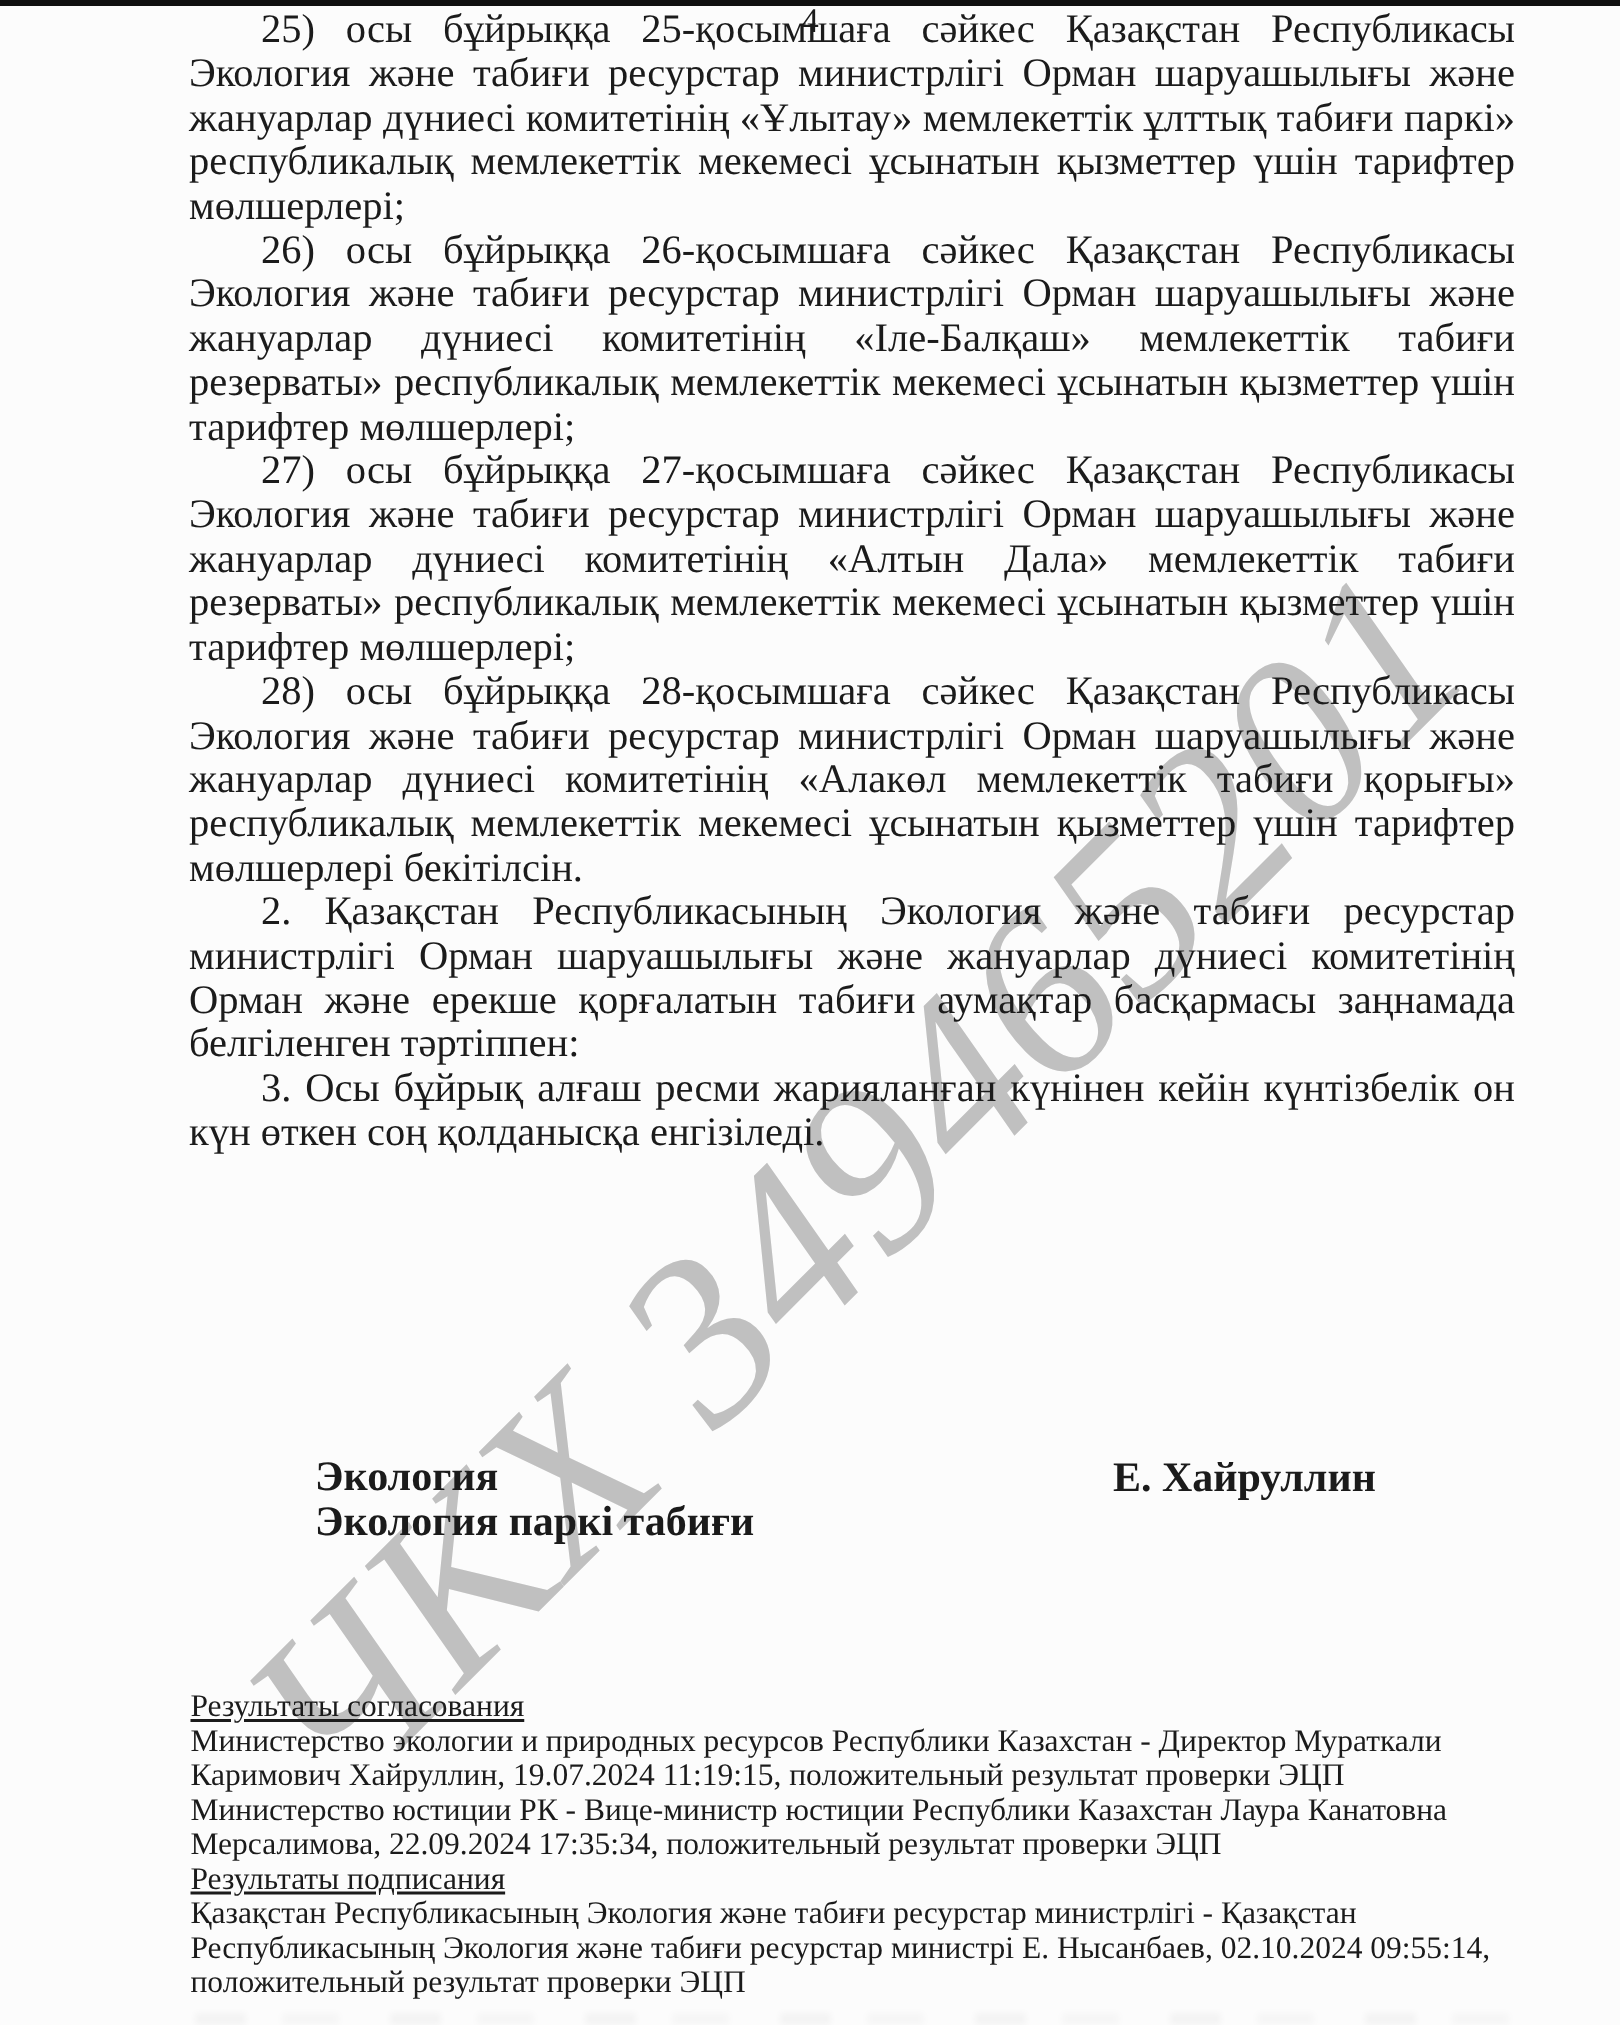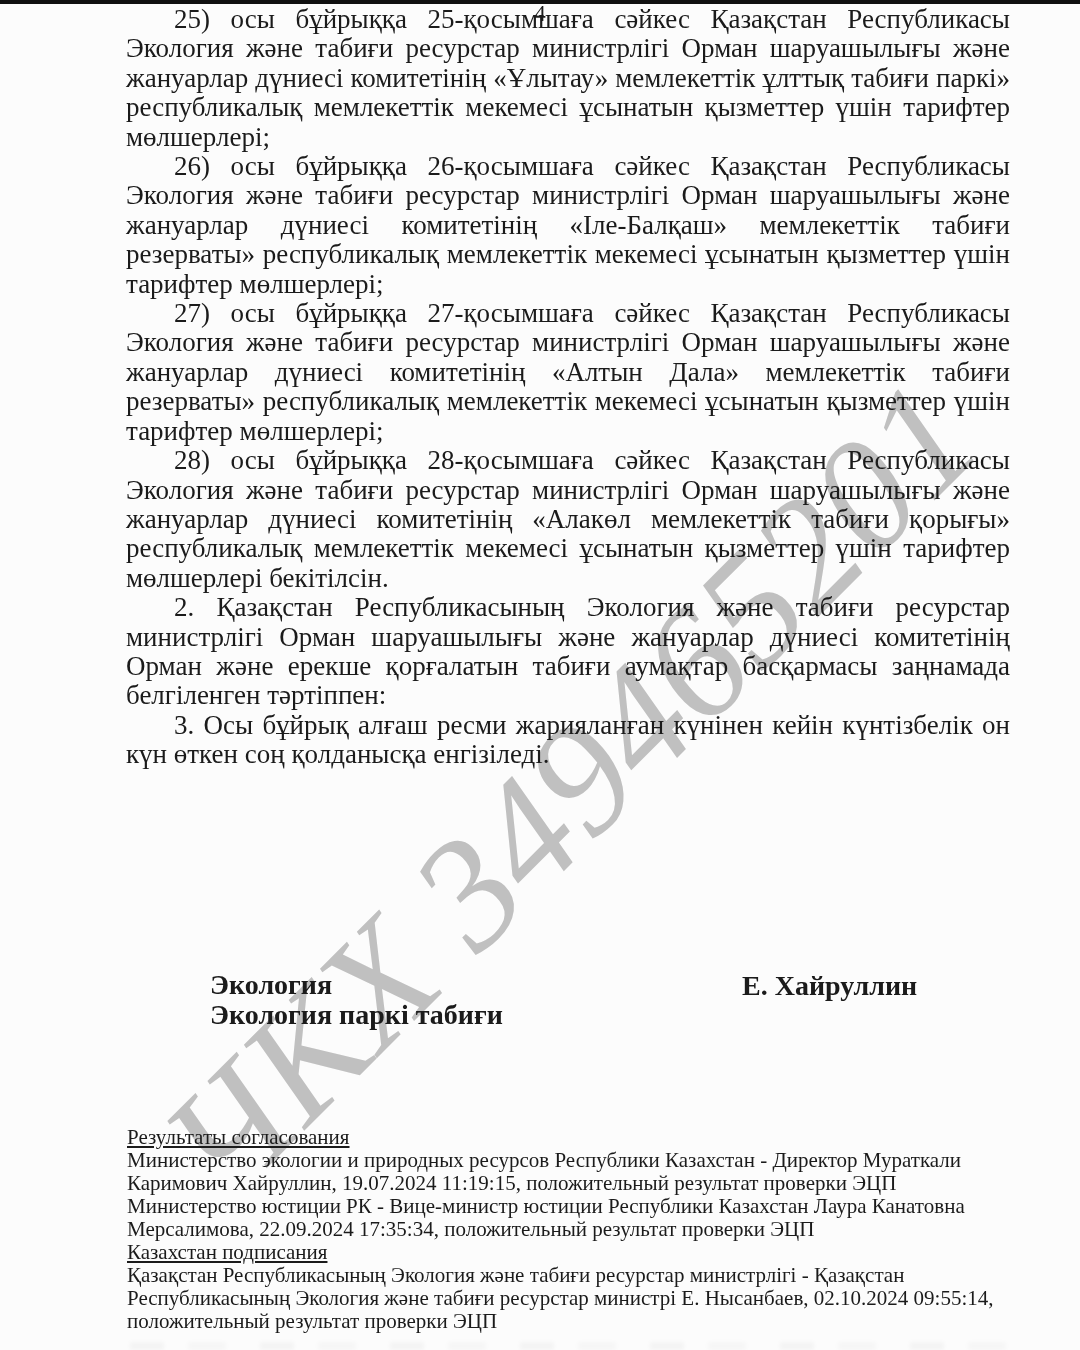--- a/index.html
+++ b/index.html
@@ -108,19 +108,19 @@
     <div>Экология</div>
     <div>Экология паркі табиғи</div>
   </div>
 
   <div class="signature-name">Е. Хайруллин</div>
 
   <div class="approval">
     <p class="sec-title">Результаты согласования</p>
     <p>Министерство экологии и природных ресурсов Республики Казахстан - Директор Мураткали Каримович Хайруллин, 19.07.2024 11:19:15, положительный результат проверки ЭЦП</p>
     <p>Министерство юстиции РК - Вице-министр юстиции Республики Казахстан Лаура Канатовна Мерсалимова, 22.09.2024 17:35:34, положительный результат проверки ЭЦП</p>
-    <p class="sec-title">Казахстан подписания</p>
+    <p class="sec-title">Результаты подписания</p>
     <p>Қазақстан Республикасының Экология және табиғи ресурстар министрлігі - Қазақстан Республикасының Экология және табиғи ресурстар министрі Е. Нысанбаев, 02.10.2024 09:55:14, положительный результат проверки ЭЦП</p>
   </div>
 
   <div class="bottom-cut"></div>
 
 </div>
 
 </body></html>

